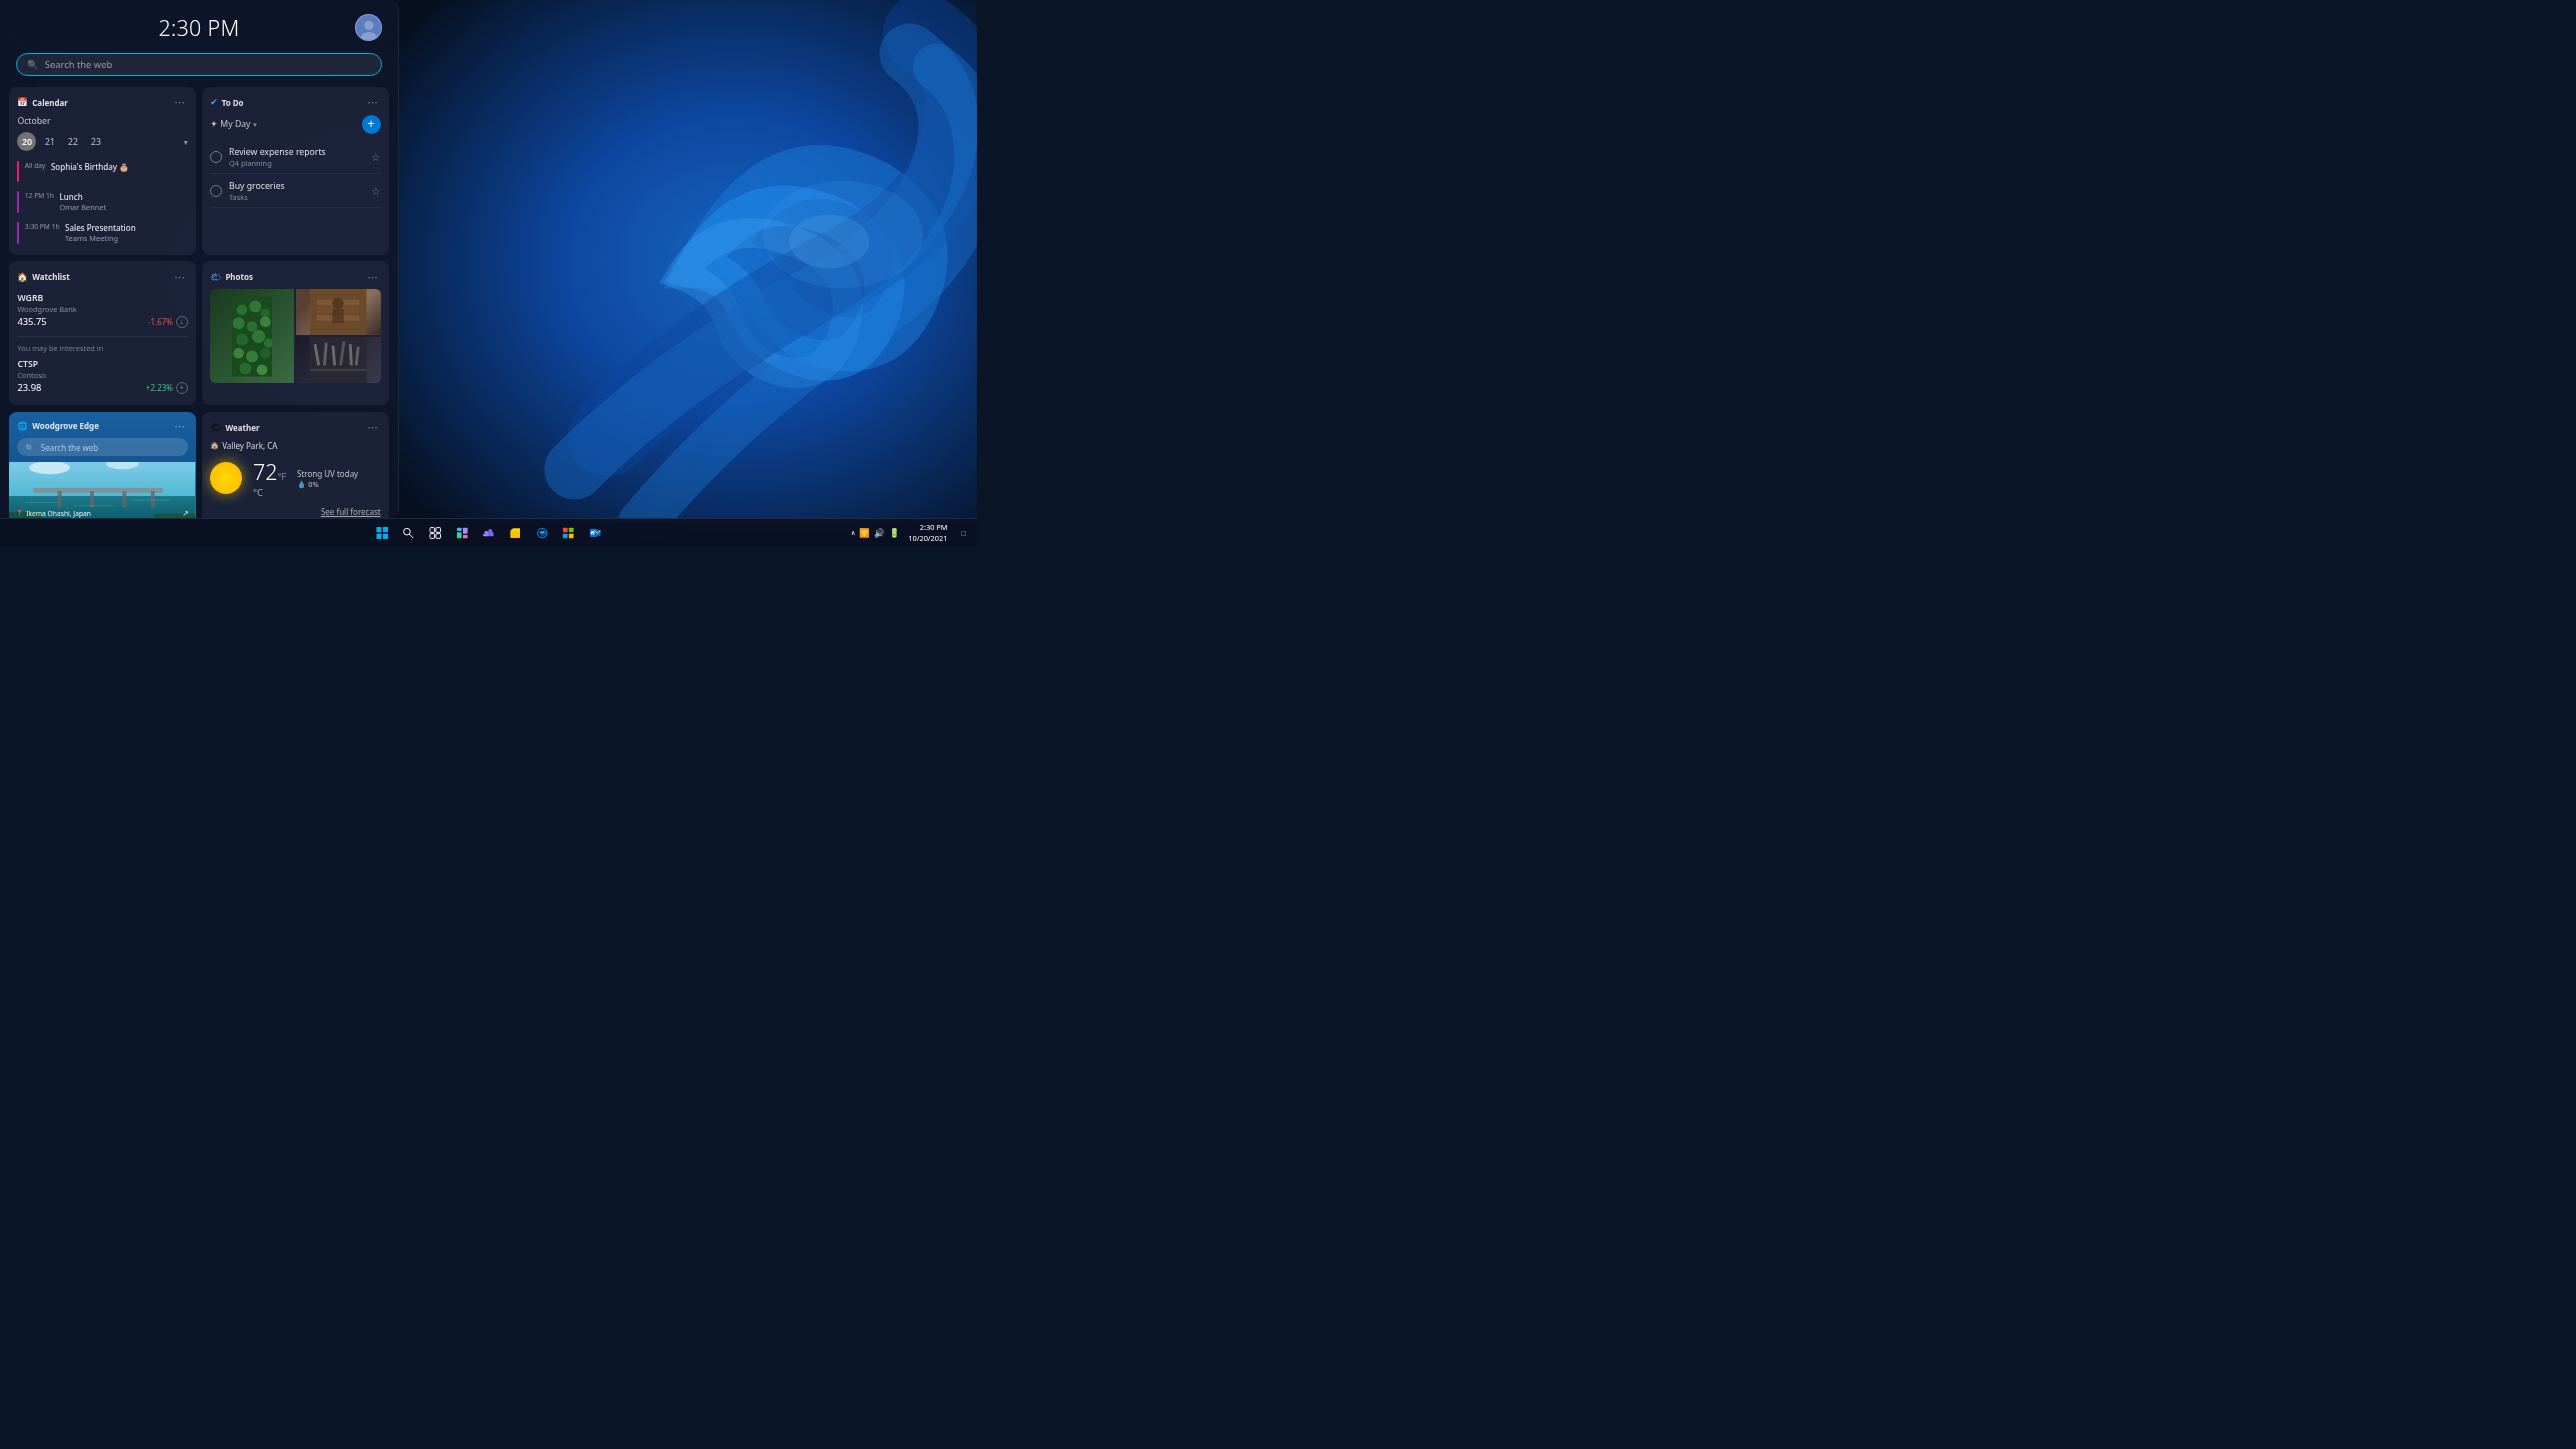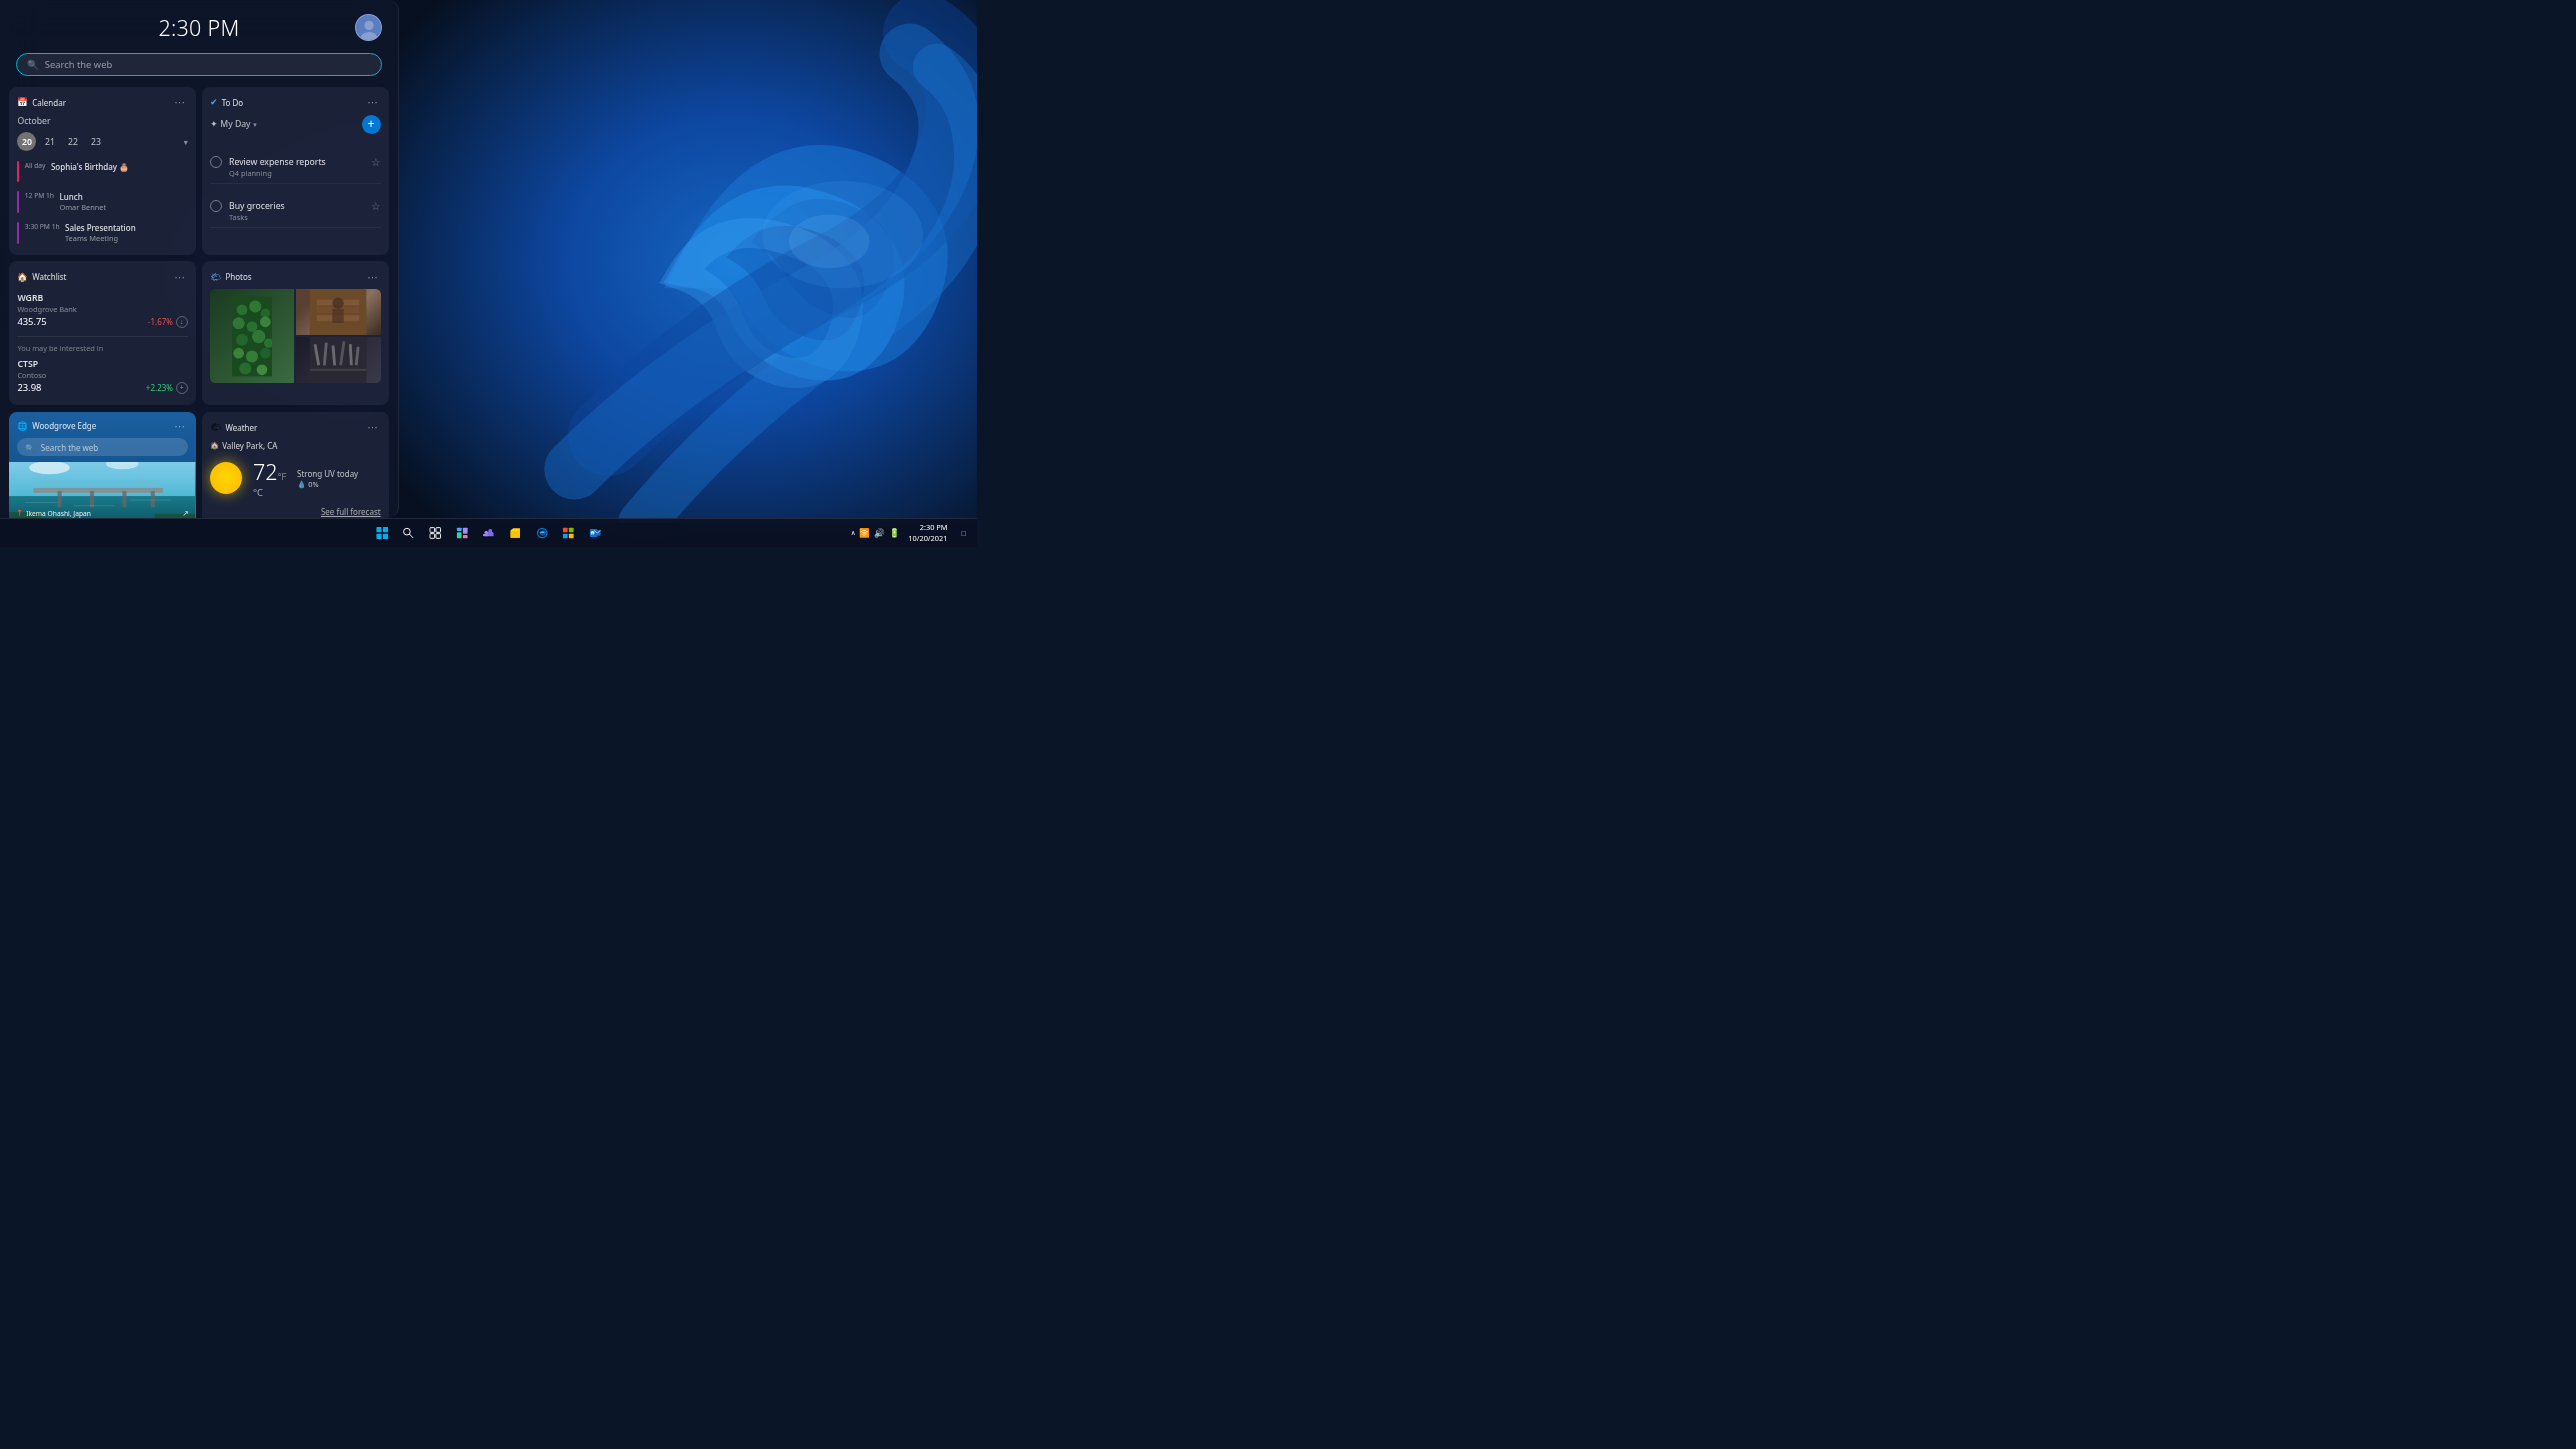--- a/index.html
+++ b/index.html
@@ -171,21 +171,21 @@
       margin-bottom: 5.4px;
     }
     .widget-title-row {
       display: flex;
       align-items: center;
       gap: 4px;
     }
     .widget-title {
       color: rgba(255,255,255,0.85);
       font-size: 8px;
-      font-weight: 400;
+      font-weight: 700;
     }
     .widget-more-btn {
       background: none;
       border: none;
       color: rgba(255,255,255,0.5);
       cursor: pointer;
       font-size: 10.7px;
       padding: 1.3px 2.7px;
       border-radius: 2.7px;
     }
@@ -290,21 +290,21 @@
     }
     .todo-checkbox {
       width: 12px;
       height: 12px;
       border-radius: 50%;
       border: 1px solid rgba(255,255,255,0.4);
       flex-shrink: 0;
       cursor: pointer;
     }
     .todo-content { flex: 1; }
-    .todo-task-title { color: rgba(255,255,255,0.85); font-size: 8.7px; margin-top: 10px; }
+    .todo-task-title { color: rgba(255,255,255,0.85); font-size: 8.7px; }
     .todo-task-sub { color: rgba(255,255,255,0.45); font-size: 7.4px; }
     .todo-star { color: rgba(255,255,255,0.35); font-size: 10.7px; cursor: pointer; }
 
     
     .watchlist-item { padding: 2.7px 0; }
     .watchlist-stock-name { color: rgba(255,255,255,0.85); font-size: 8.7px; font-weight: 600; }
     .watchlist-stock-source { color: rgba(255,255,255,0.45); font-size: 7.4px; }
     .watchlist-price-row {
       display: flex;
       align-items: center;

